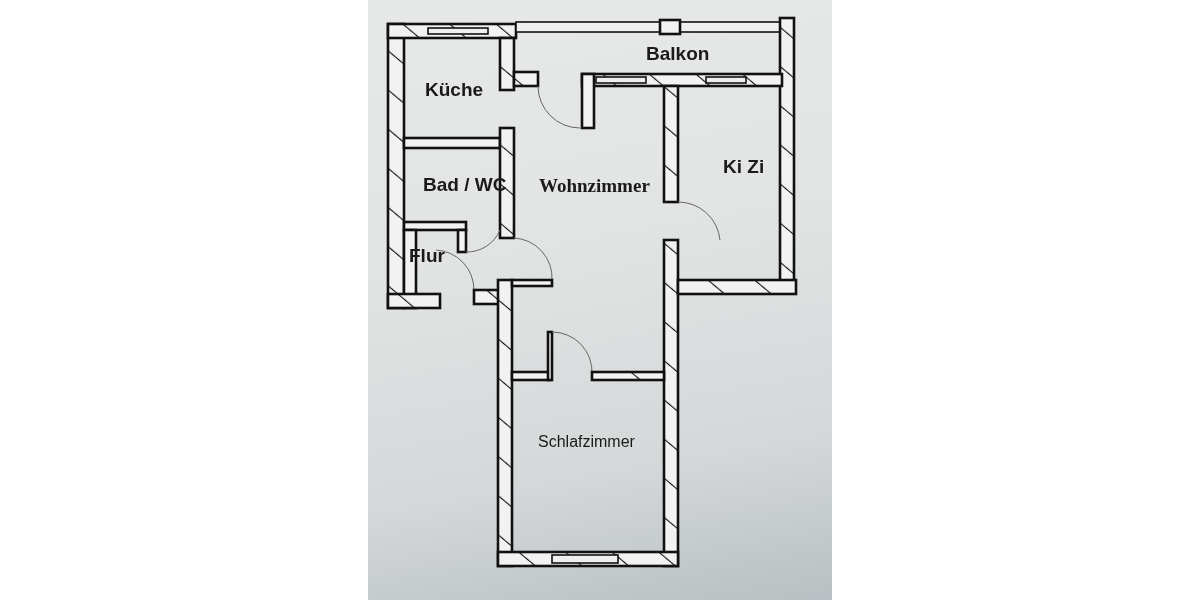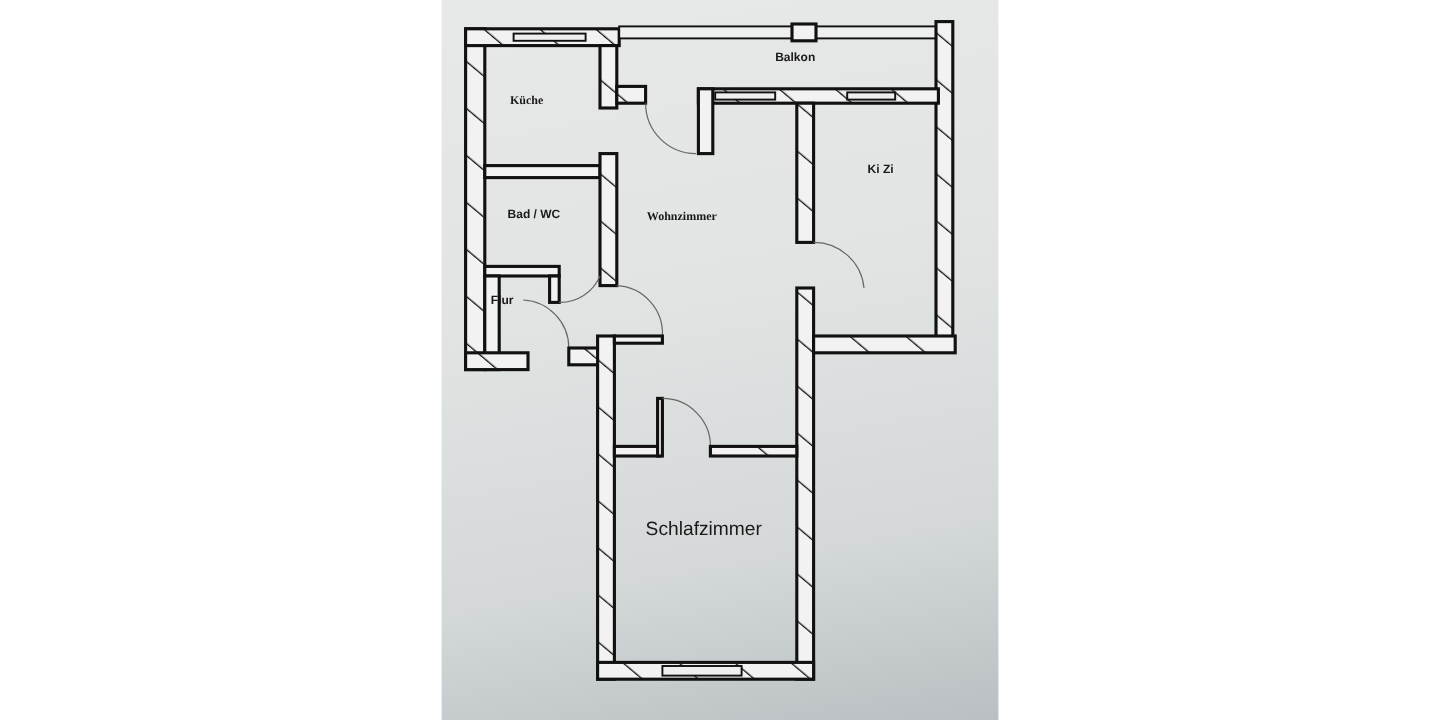--- a/index.html
+++ b/index.html
@@ -4,21 +4,21 @@
 <style>
   html, body { margin:0; padding:0; }
   body { width:1200px; height:600px; background:#ffffff; position:relative; overflow:hidden; font-family:"Liberation Sans", sans-serif; }
   .paper { position:absolute; left:368px; top:0; width:464px; height:600px;
     background: linear-gradient(170deg, #e7e9e8 0%, #e1e4e3 40%, #d4d8d9 75%, #b9bfc2 100%); }
   svg.plan { position:absolute; left:0; top:0; width:1200px; height:600px; }
   .wall { fill:#f1f2f1; stroke:#111; stroke-width:2.6; }
   .hatch { stroke:#111; stroke-width:2.2; }
   .win { fill:#eef0ef; stroke:#111; stroke-width:1.6; }
   .door { fill:none; stroke:#666; stroke-width:1; }
-  .label { position:absolute; color:#1a1a1a; font-size:10px; white-space:nowrap; }
+  .label { position:absolute; color:#1a1a1a; font-size:19px; white-space:nowrap; }
   .bold { font-weight:bold; }
 </style>
 </head>
 <body>
 
 <div class="paper"></div>
 
 <svg class="plan" viewBox="0 0 1200 600">
   <defs>
     <pattern id="hatch" patternUnits="userSpaceOnUse" width="30" height="30" patternTransform="rotate(-50)">
@@ -85,18 +85,18 @@
   <path d="M552 332 A 40 40 0 0 1 592 374" class="door"></path>
   <rect x="592" y="372" width="72" height="8" class="wall"></rect>
   <rect x="592" y="372" width="72" height="8" fill="url(#hatch)"></rect>
 
   <rect x="498" y="552" width="180" height="14" class="wall"></rect>
   <rect x="498" y="552" width="180" height="14" fill="url(#hatch)"></rect>
   <rect x="552" y="555" width="66" height="8" class="win"></rect>
 </svg>
 
 <span class="label bold" style="left:646px;top:43px;">Balkon</span>
-<span class="label bold" style="left:425px;top:79px;font-family:Liberation Serif, serif;">Küche</span>
+<span class="label bold" style="left:425px;top:79px;">Küche</span>
 <span class="label bold" style="left:423px;top:174px;text-align:right;">Bad / WC</span>
 <span class="label bold" style="left:539px;top:175px;font-family:Liberation Serif, serif;">Wohnzimmer</span>
-<span class="label bold" style="left:723px;top:136px;">Ki Zi</span>
+<span class="label bold" style="left:723px;top:156px;">Ki Zi</span>
 <span class="label bold" style="left:409px;top:245px;">Flur</span>
 <span class="label" style="left:538px;top:433px;font-size:16px;">Schlafzimmer</span>
 
 </body></html>

